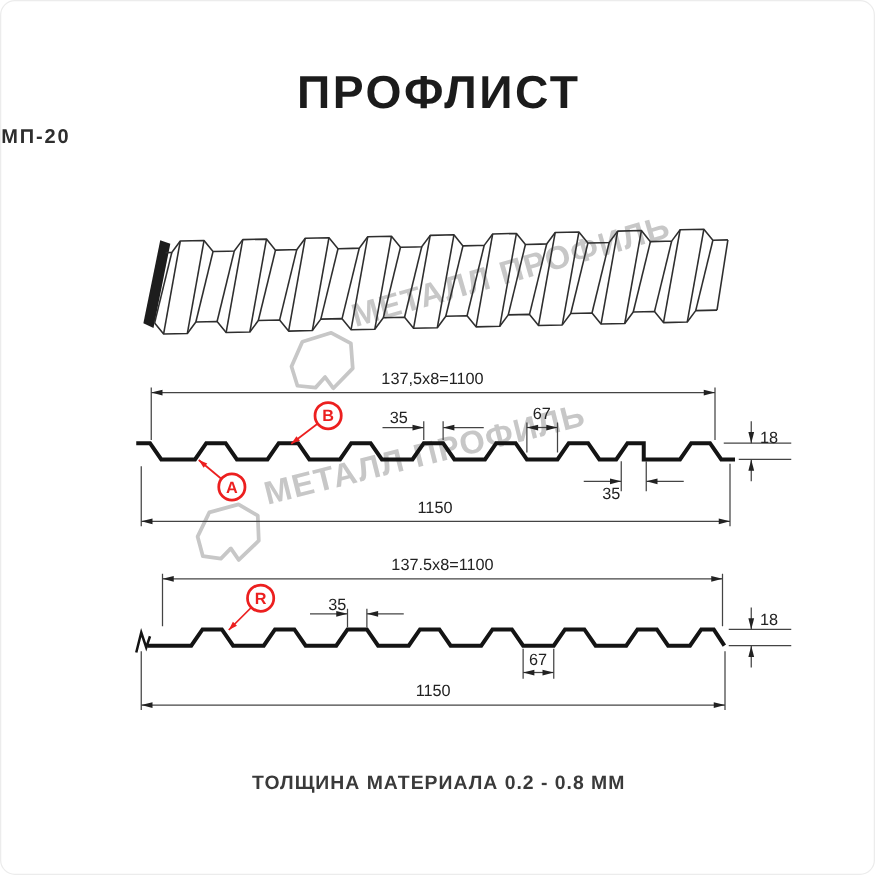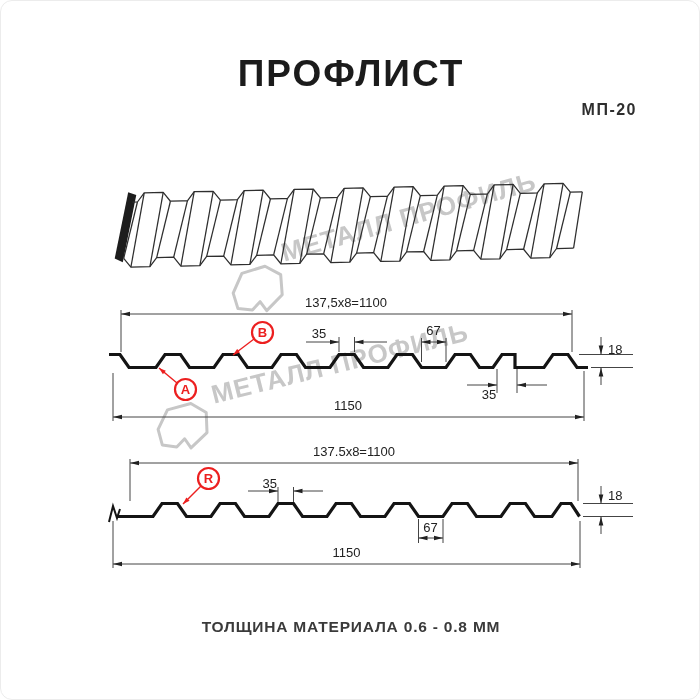--- a/index.html
+++ b/index.html
@@ -1,21 +1,21 @@
 <!DOCTYPE html>
 <html><head>
 <meta charset="utf-8">
 <style>
   html,body{margin:0;padding:0;background:#fff;}
   #page{position:relative;width:700px;height:700px;background:#ffffff;overflow:hidden;
         border-radius:12px;border:1px solid #ececec;box-sizing:border-box;
         font-family:"Liberation Sans",sans-serif;}
   .title{position:absolute;top:52px;left:0;width:700px;text-align:center;
          font-size:37px;font-weight:700;letter-spacing:2px;color:#1b1b1b;}
-  .subtitle{position:absolute;top:100px;left:0;width:636px;text-align:right;
+  .subtitle{position:absolute;top:100px;left:0;width:636px;text-align:left;
          font-size:16px;font-weight:600;letter-spacing:1.5px;color:#2e2e2e;}
   .footer-note{position:absolute;top:617px;left:0;width:700px;text-align:center;
          font-size:15.5px;font-weight:600;letter-spacing:0.8px;color:#3a3a3a;}
   .wm-text{position:absolute;white-space:nowrap;font-weight:700;font-size:26px;
          letter-spacing:1px;color:#c7c7c7;z-index:1;}
   .wm1{left:281px;top:237px;transform:rotate(-16deg);transform-origin:left center;}
   .wm2{left:211px;top:379px;transform:rotate(-14deg);transform-origin:left center;}
   .wm-logo{position:absolute;z-index:1;}
   .wm-logo1{left:224px;top:264px;transform:rotate(-10deg);}
   .wm-logo2{left:149px;top:401px;transform:rotate(-8deg);}
@@ -204,14 +204,14 @@
       <text class="dim" x="607" y="499">18</text>
 
       <g>
         <line x1="200" y1="485" x2="182" y2="503" stroke="#ec1f1f" stroke-width="1.4" marker-end="url(#mR)"></line>
         <circle cx="207.5" cy="477.5" r="10.5" fill="#fff" stroke="#ec1f1f" stroke-width="2.2"></circle>
         <text class="red-letter" x="207.5" y="482" text-anchor="middle">R</text>
       </g>
     </g>
   </svg>
 
-  <div class="footer-note">ТОЛЩИНА МАТЕРИАЛА 0.6 - 0.8 ММ</div>
+  <div class="footer-note">ТОЛЩИНА МАТЕРИАЛА 0.2 - 0.8 ММ</div>
 </div>
 
 </body></html>

